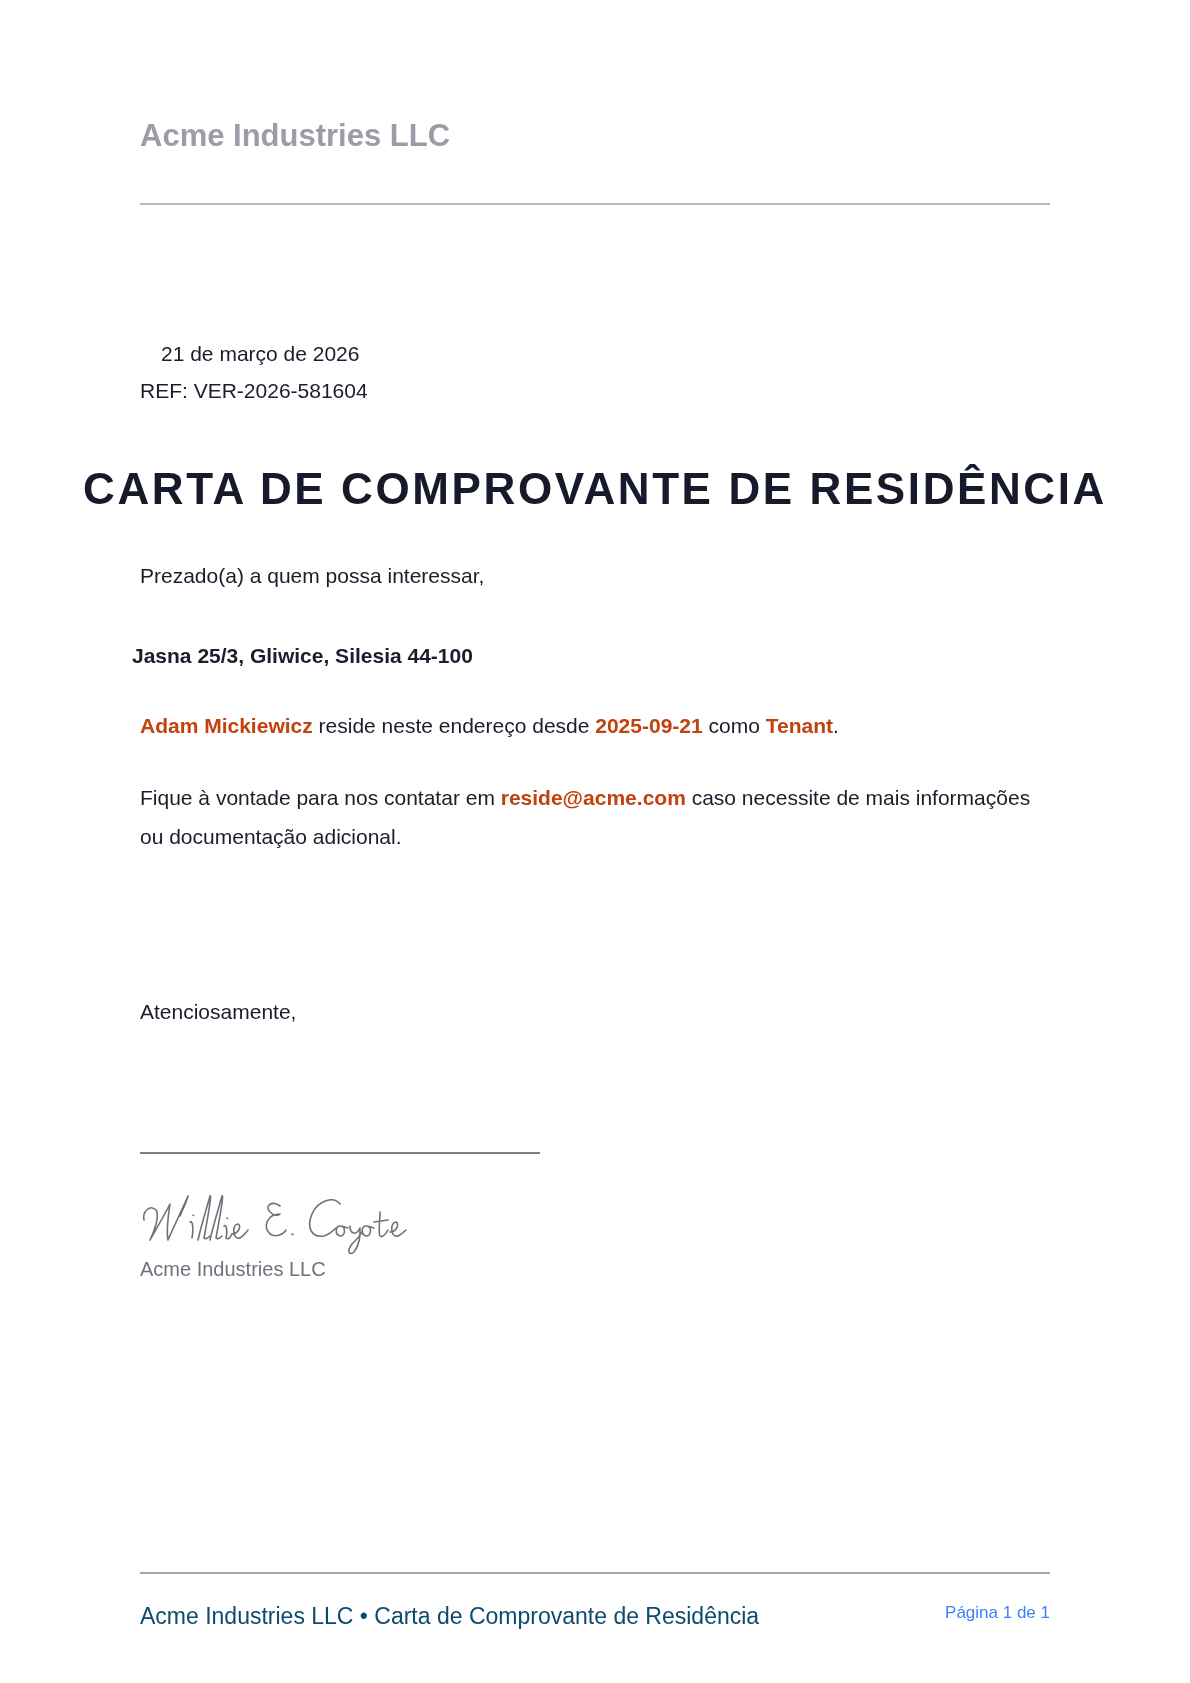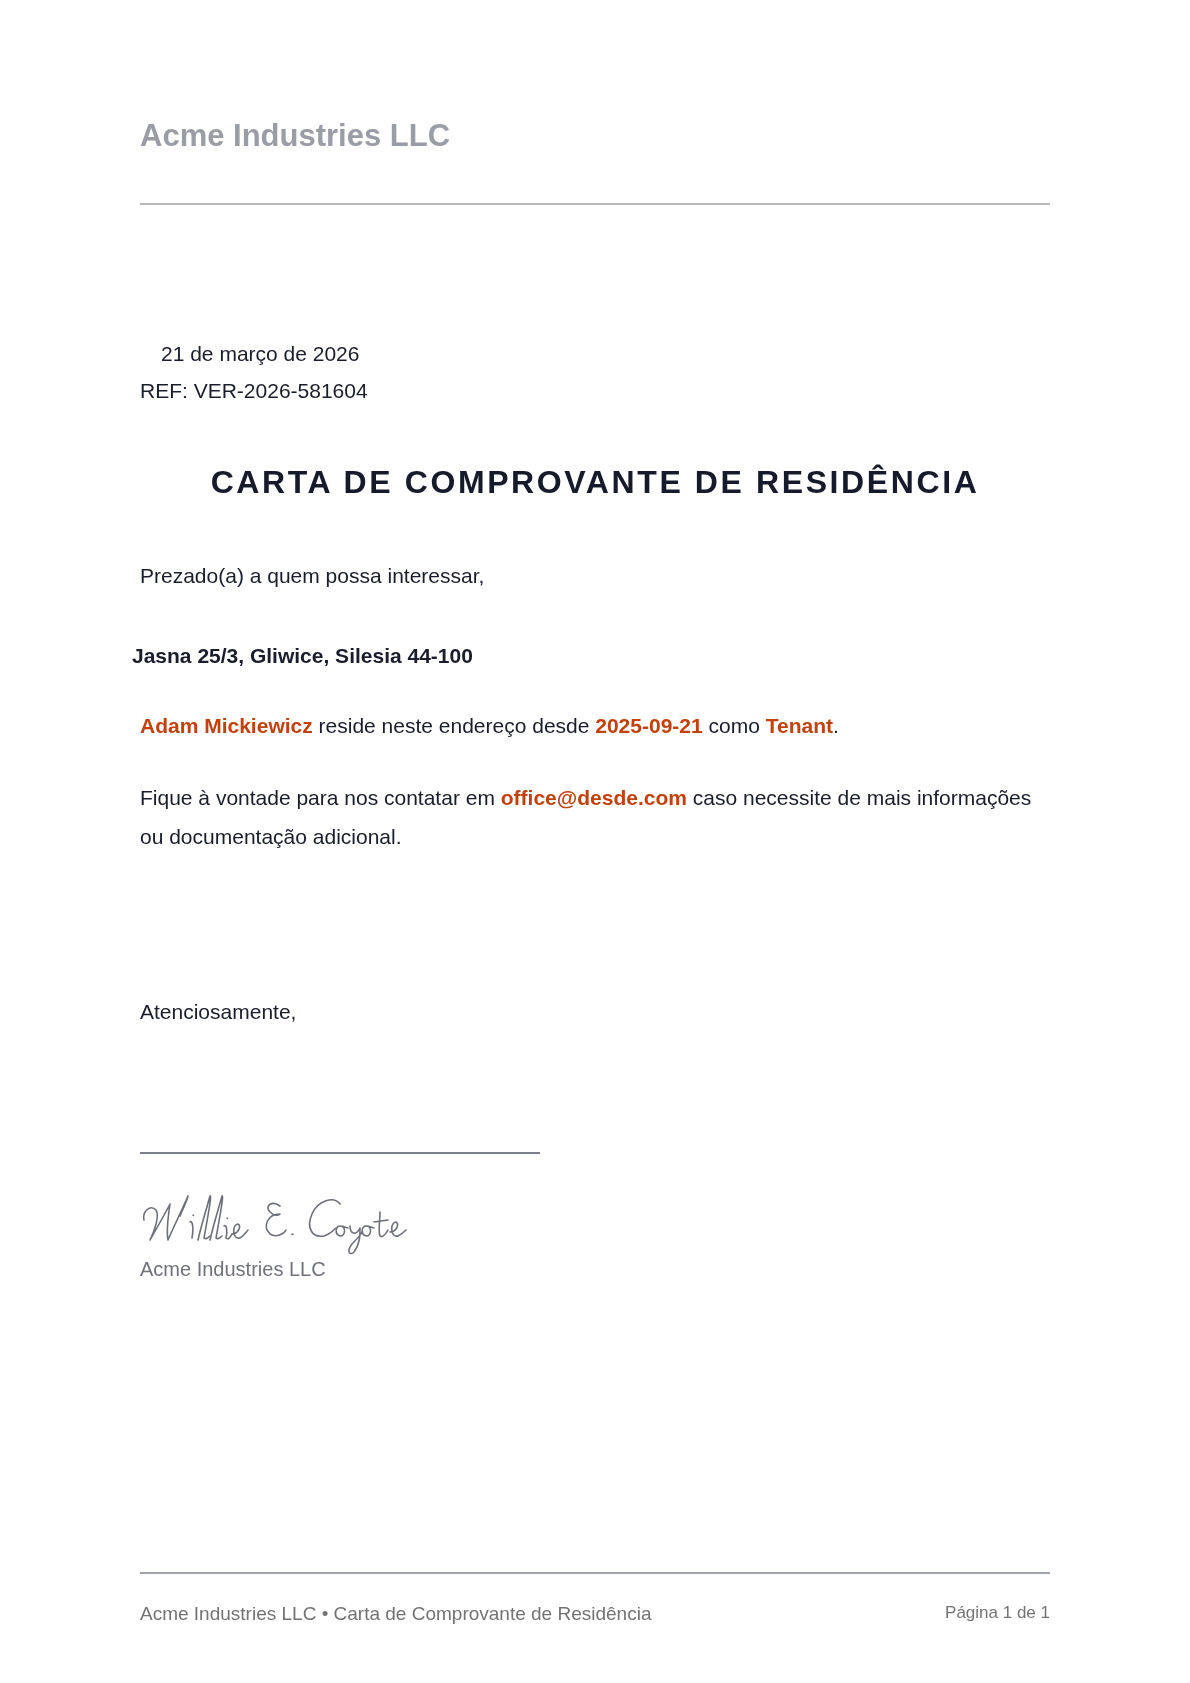--- a/index.html
+++ b/index.html
@@ -4,53 +4,53 @@
   <style>
     html, body { margin: 0; padding: 0; background: #ffffff; }
     body { width: 1190px; height: 1683px; position: relative; overflow: hidden;
            font-family: "Liberation Sans", sans-serif; color: #1a1d2b; }
     .abs { position: absolute; }
     .company-header { left: 140px; top: 118px; font-size: 31px; font-weight: bold; color: #9a9da6; white-space: nowrap; }
     .rule { height: 2px; background: #b8b9bd; }
     .rule-top { left: 140px; top: 203px; width: 910px; }
     .date { left: 140px; top: 342px; font-size: 21px; margin-left: 21px; }
     .ref { left: 140px; top: 379px; font-size: 21px; }
-    .title { left: 0; width: 1190px; top: 464px; text-align: center; font-size: 32px; font-weight: bold;
+    .title { left: 0; width: 1190px; top: 464px; text-align: center; font-size: 44px; font-weight: bold;
              letter-spacing: 2.6px; color: #161a2a; white-space: nowrap; }
     .salutation { left: 140px; top: 564px; font-size: 21px; }
     .address { left: 132px; top: 644px; font-size: 21px; font-weight: bold; }
     .statement { left: 140px; top: 714px; font-size: 21px; white-space: nowrap; }
     .contact { left: 140px; top: 778px; width: 915px; font-size: 21px; line-height: 39px; }
     b { font-weight: bold; color: #c2410c; }
     .closing { left: 140px; top: 1000px; font-size: 21px; }
     .sig-line { left: 140px; top: 1152px; width: 400px; height: 2px; background: #7c7f88; }
     .signature { left: 140px; top: 1182px; width: 320px; height: 75px; }
     .sig-company { left: 140px; top: 1258px; font-size: 20px; color: #6f727b; }
     .rule-bottom { left: 140px; top: 1572px; width: 910px; background: #a3a5ad; }
-    .footer-left { left: 140px; top: 1603px; font-size: 19px; color: #737373; white-space: nowrap; }
-    .footer-right { right: 140px; top: 1603px; font-size: 17px; color: #737373; white-space: nowrap; }
+    .footer-left { left: 140px; top: 1603px; font-size: 23px; color: #0c4a6e; white-space: nowrap; }
+    .footer-right { right: 140px; top: 1603px; font-size: 17px; color: #3b82f6; white-space: nowrap; }
   </style>
 </head>
 <body>
 
 <div class="abs company-header">Acme Industries LLC</div>
 <div class="abs rule rule-top"></div>
 
 <div class="abs date">21 de março de 2026</div>
 <div class="abs ref">REF: VER-2026-581604</div>
 
 <div class="abs title">CARTA DE COMPROVANTE DE RESIDÊNCIA</div>
 
 <div class="abs salutation">Prezado(a) a quem possa interessar,</div>
 
 <div class="abs address">Jasna 25/3, Gliwice, Silesia 44-100</div>
 
 <div class="abs statement"><b>Adam Mickiewicz</b><span> reside neste endereço desde </span><b>2025-09-21</b><span> como </span><b>Tenant</b><span>.</span></div>
 
-<div class="abs contact"><span>Fique à vontade para nos contatar em </span><b>office@desde.com</b><span> caso necessite de mais informações ou documentação adicional.</span></div>
+<div class="abs contact"><span>Fique à vontade para nos contatar em </span><b>reside@acme.com</b><span> caso necessite de mais informações ou documentação adicional.</span></div>
 
 <div class="abs closing">Atenciosamente,</div>
 
 <div class="abs sig-line"></div>
 
 <svg class="abs signature" viewBox="0 0 320 75" aria-label="">
   <g fill="none" stroke="#6e717a" stroke-width="1.6" stroke-linecap="round" stroke-linejoin="round">
 
     <path d="M4,38 C2,30 10,22 16,28 C20,34 14,50 10,58 C18,44 26,30 30,22 C28,36 26,48 28,58 C34,44 42,28 48,14 C46,22 42,28 40,34"></path>
 

